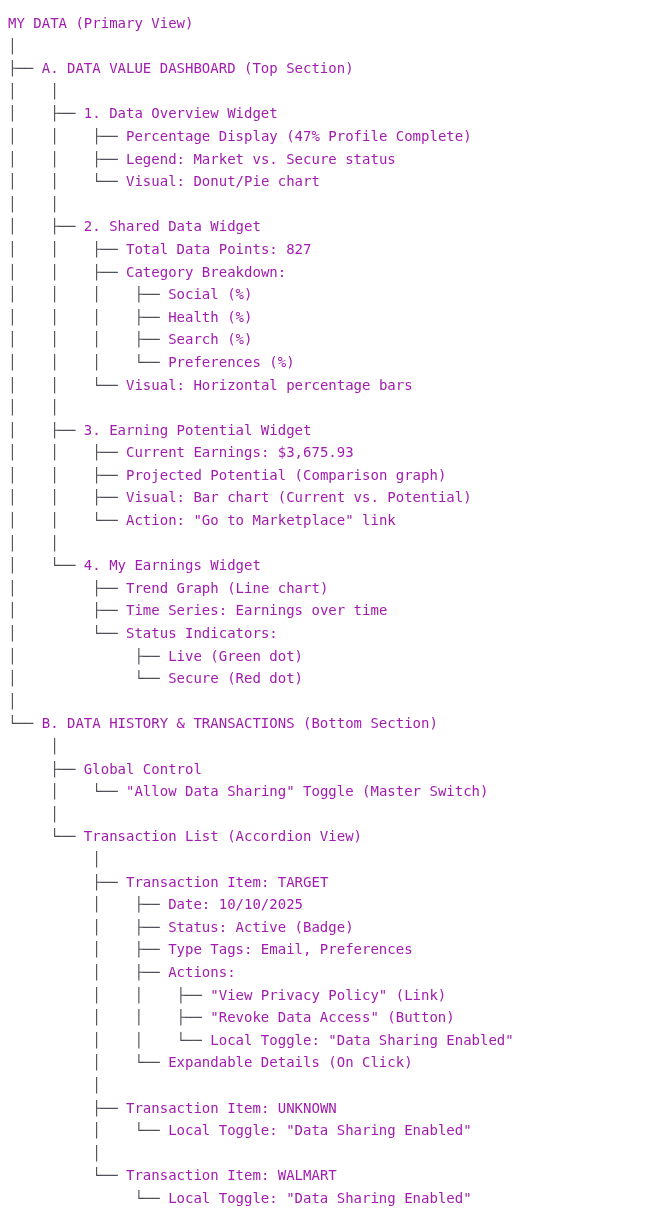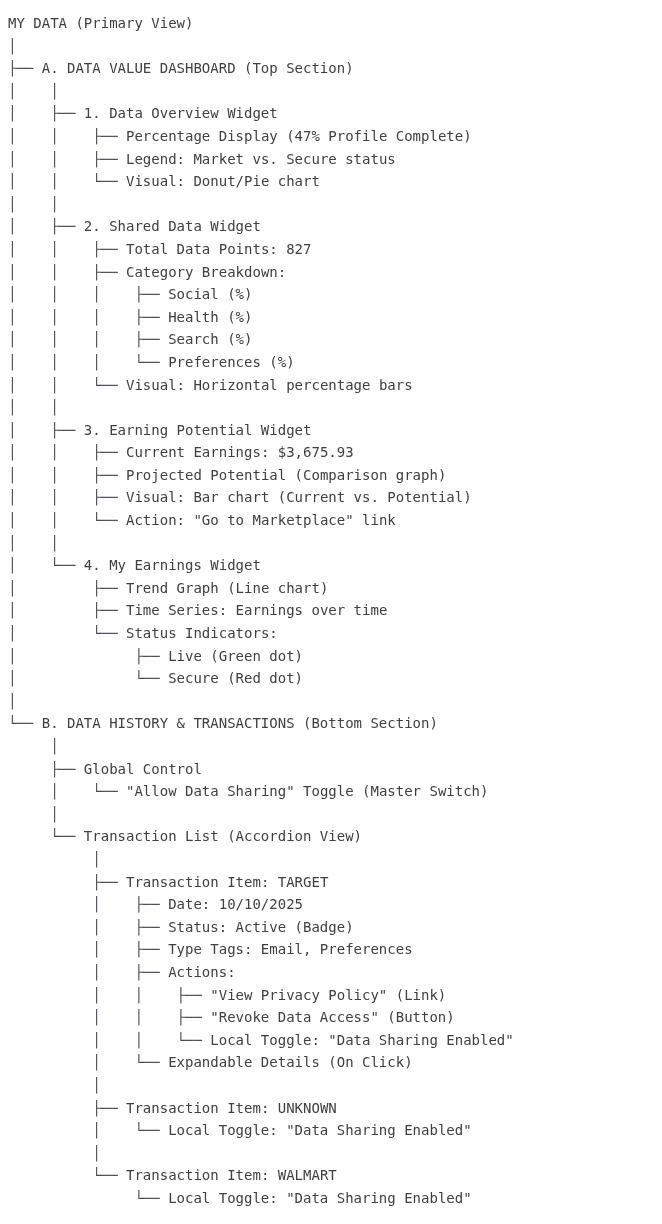--- a/index.html
+++ b/index.html
@@ -33,21 +33,21 @@
     -webkit-font-smoothing: antialiased;
   }
   pre.tree .ln {
     display: block;
     min-height: 22.6px;
   }
   pre.tree .gutter {
     color: #4a4a52;
   }
   pre.tree .label {
-    color: #404040;
+    color: #a21caf;
   }
   pre.tree .ln.blank {
     color: #4a4a52;
   }
 </style>
 </head>
 <body>
 
 <div id="tree-root">
   <pre class="tree" id="tree-pre"><span class="ln"><span class="gutter"></span><span class="label">MY DATA (Primary View)</span></span><span class="ln blank"><span class="gutter">│</span></span><span class="ln"><span class="gutter">├── </span><span class="label">A. DATA VALUE DASHBOARD (Top Section)</span></span><span class="ln blank"><span class="gutter">│    │</span></span><span class="ln"><span class="gutter">│    ├── </span><span class="label">1. Data Overview Widget</span></span><span class="ln"><span class="gutter">│    │    ├── </span><span class="label">Percentage Display (47% Profile Complete)</span></span><span class="ln"><span class="gutter">│    │    ├── </span><span class="label">Legend: Market vs. Secure status</span></span><span class="ln"><span class="gutter">│    │    └── </span><span class="label">Visual: Donut/Pie chart</span></span><span class="ln blank"><span class="gutter">│    │</span></span><span class="ln"><span class="gutter">│    ├── </span><span class="label">2. Shared Data Widget</span></span><span class="ln"><span class="gutter">│    │    ├── </span><span class="label">Total Data Points: 827</span></span><span class="ln"><span class="gutter">│    │    ├── </span><span class="label">Category Breakdown:</span></span><span class="ln"><span class="gutter">│    │    │    ├── </span><span class="label">Social (%)</span></span><span class="ln"><span class="gutter">│    │    │    ├── </span><span class="label">Health (%)</span></span><span class="ln"><span class="gutter">│    │    │    ├── </span><span class="label">Search (%)</span></span><span class="ln"><span class="gutter">│    │    │    └── </span><span class="label">Preferences (%)</span></span><span class="ln"><span class="gutter">│    │    └── </span><span class="label">Visual: Horizontal percentage bars</span></span><span class="ln blank"><span class="gutter">│    │</span></span><span class="ln"><span class="gutter">│    ├── </span><span class="label">3. Earning Potential Widget</span></span><span class="ln"><span class="gutter">│    │    ├── </span><span class="label">Current Earnings: $3,675.93</span></span><span class="ln"><span class="gutter">│    │    ├── </span><span class="label">Projected Potential (Comparison graph)</span></span><span class="ln"><span class="gutter">│    │    ├── </span><span class="label">Visual: Bar chart (Current vs. Potential)</span></span><span class="ln"><span class="gutter">│    │    └── </span><span class="label">Action: "Go to Marketplace" link</span></span><span class="ln blank"><span class="gutter">│    │</span></span><span class="ln"><span class="gutter">│    └── </span><span class="label">4. My Earnings Widget</span></span><span class="ln"><span class="gutter">│         ├── </span><span class="label">Trend Graph (Line chart)</span></span><span class="ln"><span class="gutter">│         ├── </span><span class="label">Time Series: Earnings over time</span></span><span class="ln"><span class="gutter">│         └── </span><span class="label">Status Indicators:</span></span><span class="ln"><span class="gutter">│              ├── </span><span class="label">Live (Green dot)</span></span><span class="ln"><span class="gutter">│              └── </span><span class="label">Secure (Red dot)</span></span><span class="ln blank"><span class="gutter">│</span></span><span class="ln"><span class="gutter">└── </span><span class="label">B. DATA HISTORY &amp; TRANSACTIONS (Bottom Section)</span></span><span class="ln blank"><span class="gutter">     │</span></span><span class="ln"><span class="gutter">     ├── </span><span class="label">Global Control</span></span><span class="ln"><span class="gutter">     │    └── </span><span class="label">"Allow Data Sharing" Toggle (Master Switch)</span></span><span class="ln blank"><span class="gutter">     │</span></span><span class="ln"><span class="gutter">     └── </span><span class="label">Transaction List (Accordion View)</span></span><span class="ln blank"><span class="gutter">          │</span></span><span class="ln"><span class="gutter">          ├── </span><span class="label">Transaction Item: TARGET</span></span><span class="ln"><span class="gutter">          │    ├── </span><span class="label">Date: 10/10/2025</span></span><span class="ln"><span class="gutter">          │    ├── </span><span class="label">Status: Active (Badge)</span></span><span class="ln"><span class="gutter">          │    ├── </span><span class="label">Type Tags: Email, Preferences</span></span><span class="ln"><span class="gutter">          │    ├── </span><span class="label">Actions:</span></span><span class="ln"><span class="gutter">          │    │    ├── </span><span class="label">"View Privacy Policy" (Link)</span></span><span class="ln"><span class="gutter">          │    │    ├── </span><span class="label">"Revoke Data Access" (Button)</span></span><span class="ln"><span class="gutter">          │    │    └── </span><span class="label">Local Toggle: "Data Sharing Enabled"</span></span><span class="ln"><span class="gutter">          │    └── </span><span class="label">Expandable Details (On Click)</span></span><span class="ln blank"><span class="gutter">          │</span></span><span class="ln"><span class="gutter">          ├── </span><span class="label">Transaction Item: UNKNOWN</span></span><span class="ln"><span class="gutter">          │    └── </span><span class="label">Local Toggle: "Data Sharing Enabled"</span></span><span class="ln blank"><span class="gutter">          │</span></span><span class="ln"><span class="gutter">          └── </span><span class="label">Transaction Item: WALMART</span></span><span class="ln"><span class="gutter">               └── </span><span class="label">Local Toggle: "Data Sharing Enabled"</span></span></pre>

